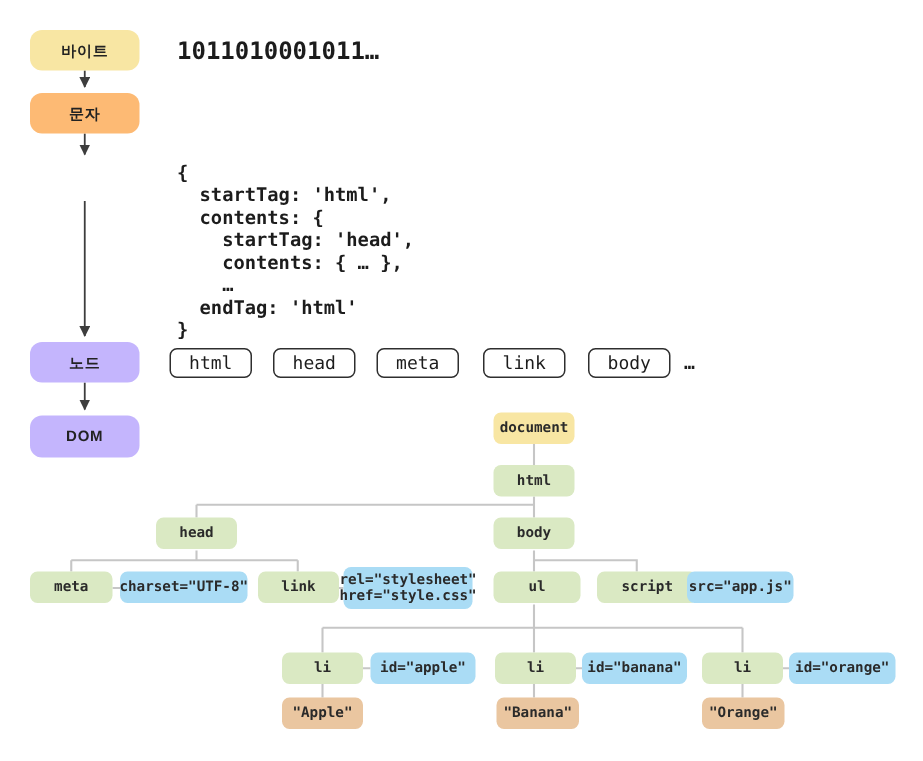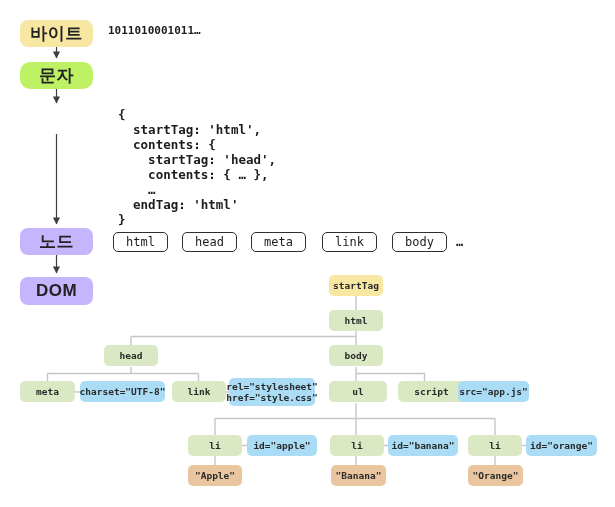--- a/index.html
+++ b/index.html
@@ -9,32 +9,32 @@
     position:relative; width:615px; height:507px; background:#ffffff; overflow:hidden;
   }
   svg.wires { position:absolute; left:0; top:0; }
   .box {
     position:absolute; display:flex; align-items:center; justify-content:center;
     color:#222222;
   }
   
   .stage {
     left:20px; width:73px; height:27px; border-radius:8px;
-    font-size:17px; font-weight:bold; letter-spacing:0.5px;
+    font-size:10px; font-weight:bold; letter-spacing:0.5px;
   }
   .bg-yellow { background:#F8E6A3; }
-  .bg-green  { background:#bef264;border-radius:10px; }
+  .bg-green  { background:#fdba74; }
   .bg-blue   { background:#c4b5fd; }
   .bg-treegreen { background:#DAE9C3; }
   .bg-attrblue  { background:#AADCF5; }
   .bg-orange    { background:#EAC6A0; }
   
   .flowtext {
-    position:absolute; left:108px; color:#1c1c1c;
-    font-family:"DejaVu Sans Mono", monospace; font-size:11px; font-weight:600;
+    position:absolute; left:118px; color:#1c1c1c;
+    font-family:"DejaVu Sans Mono", monospace; font-size:16px; font-weight:600;
     white-space:pre;
   }
   pre.token {
     position:absolute; left:118px; top:107px; color:#1c1c1c;
     font-family:"DejaVu Sans Mono", monospace; font-size:12.5px; font-weight:600;
     line-height:15px; white-space:pre;
   }
   
   .chip {
     position:absolute; top:232px; width:55px; height:20px;
@@ -116,21 +116,21 @@
   endTag: 'html'
 }</pre>
 
   <div class="chip" style="left:113px">html</div>
   <div class="chip" style="left:182px">head</div>
   <div class="chip" style="left:251px">meta</div>
   <div class="chip" style="left:322px">link</div>
   <div class="chip" style="left:392px">body</div>
   <div class="chip-ellipsis">…</div>
 
-  <div class="box tnode bg-yellow" style="left:329px;top:275px;width:54px">startTag</div>
+  <div class="box tnode bg-yellow" style="left:329px;top:275px;width:54px">document</div>
   <div class="box tnode bg-treegreen" style="left:329px;top:310px;width:54px">html</div>
 
   <div class="box tnode bg-treegreen" style="left:104px;top:345px;width:54px">head</div>
   <div class="box tnode bg-treegreen" style="left:329px;top:345px;width:54px">body</div>
 
   <div class="box tnode bg-treegreen" style="left:20px;top:381px;width:55px">meta</div>
   <div class="box tnode bg-attrblue" style="left:80px;top:381px;width:85px">charset="UTF-8"</div>
   <div class="box tnode bg-treegreen" style="left:172px;top:381px;width:54px">link</div>
   <div class="box tnode bg-attrblue two-line" style="left:229px;top:378px;width:86px;height:28px">rel="stylesheet"
 href="style.css"</div>

